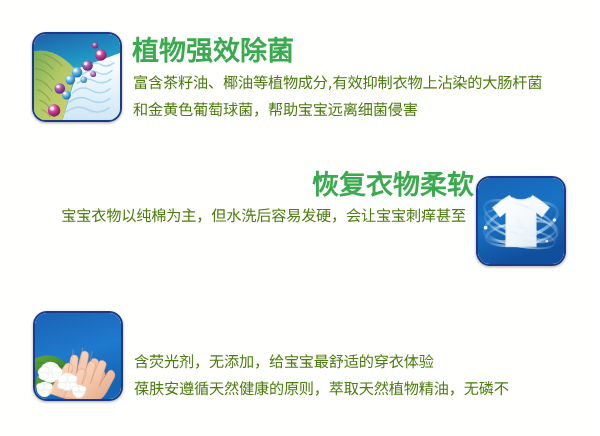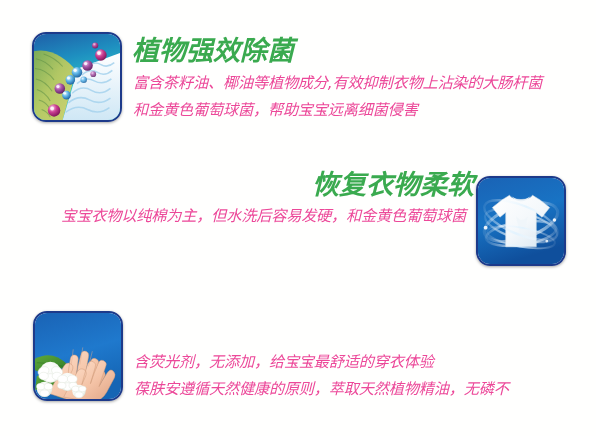--- a/index.html
+++ b/index.html
@@ -12,21 +12,20 @@
     background: #ffffff;
     font-family: "Liberation Sans", "DejaVu Sans", sans-serif;
     overflow: hidden;
     position: relative;
   }
   .page {
     position: relative;
     width: 596px;
     height: 436px;
     background: #fffffe;
-    font-style: italic;
   }
 
   
   .icon-tile {
     position: absolute;
     width: 90px;
     height: 90px;
     border-radius: 14px;
     border: 2px solid #1d3a8a;
     box-sizing: border-box;
@@ -46,21 +45,21 @@
     letter-spacing: 0px;
     white-space: nowrap;
   }
 
   
   .feature-body {
     position: absolute;
     font-family: "DejaVu Sans", "Liberation Sans", sans-serif;
     font-size: 15.2px;
     line-height: 27px;
-    color: #ec4899;
+    color: #4d7c0f;
     letter-spacing: -0.2px;
   }
   .feature-body .line { display: block; white-space: nowrap; }
 
   
   #tile-1 { left: 32px;  top: 32px; }
   #title-1 { left: 132px; top: 36px; }
   #body-1  { left: 133px; top: 70px; }
 
   
@@ -196,21 +195,21 @@
       </g>
       <circle cx="8" cy="52" r="2" fill="#ffffff" opacity="0.9"></circle>
       <circle cx="80" cy="44" r="1.8" fill="#ffffff" opacity="0.9"></circle>
       <circle cx="72" cy="66" r="1.5" fill="#ffffff" opacity="0.8"></circle>
     </svg>
   </div>
 
   <div class="feature-title" id="title-2">恢复衣物柔软</div>
 
   <div class="feature-body" id="body-2">
-    <span class="line">宝宝衣物以纯棉为主，但水洗后容易发硬，和金黄色葡萄球菌</span>
+    <span class="line">宝宝衣物以纯棉为主，但水洗后容易发硬，会让宝宝刺痒甚至</span>
   </div>
 
   <div class="icon-tile" id="tile-3">
     <svg viewBox="0 0 90 90" preserveAspectRatio="none" aria-hidden="true">
       <defs>
         <linearGradient id="g3bg" x1="0" y1="0" x2="0.3" y2="1">
           <stop offset="0%" stop-color="#1a63b5"></stop>
           <stop offset="55%" stop-color="#1f79cd"></stop>
           <stop offset="100%" stop-color="#1565b4"></stop>
         </linearGradient>

